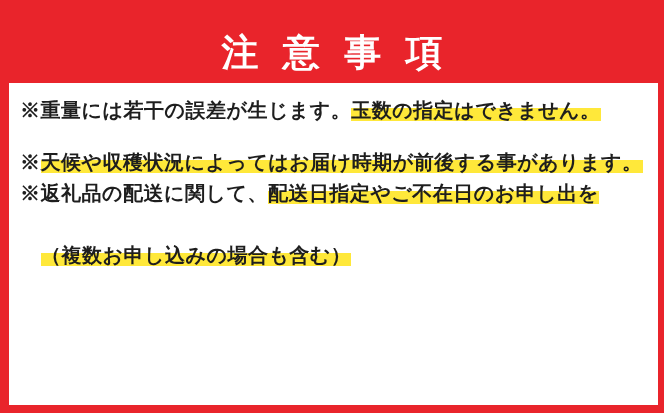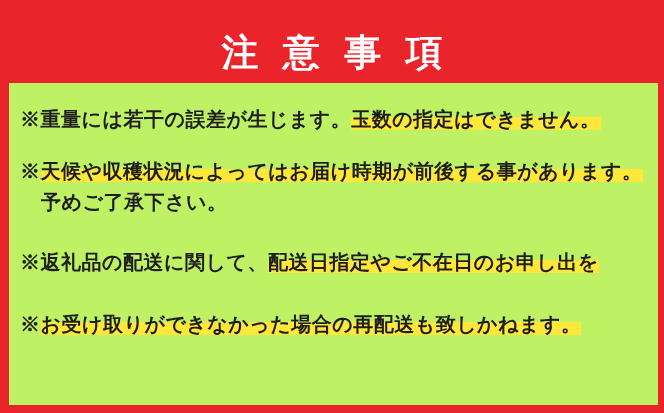--- a/index.html
+++ b/index.html
@@ -24,54 +24,53 @@
     letter-spacing: 7px;
     padding-left: 7px; 
     white-space: pre;
   }
   .content {
     position: absolute;
     left: 9px;
     right: 6px;
     top: 83px;
     bottom: 8px;
-    background: #bef264;
+    background: #ffffff;
     box-sizing: border-box;
-    padding: 21px 6px 0 11px;
+    padding: 12px 6px 0 11px;
     overflow: hidden;
   }
   .note {
     font-size: 20px;
     font-weight: bold;
     color: var(--ink, #1e1e1e);
     line-height: 31px;
     letter-spacing: 0.5px;
     padding-left: 21px;   
     text-indent: -21px;
   }
   .note:nth-child(1) { margin-bottom: 21px; }
-  .note:nth-child(2) { margin-bottom: 29px; }
+  .note:nth-child(2) { margin-bottom: 0; }
   .note:nth-child(3) { margin-bottom: 0;  }
   .note:nth-child(4) { margin-bottom: 11px; }
   .hl {
     background: linear-gradient(to bottom,
       transparent 42%,
       var(--yellow, #ffe83a) 42%,
       var(--yellow, #ffe83a) 98%,
       transparent 98%);
   }
 </style>
 </head>
 <body>
 
 <div class="poster">
   <div class="header">
     <div class="title">注 意 事 項</div>
   </div>
   <div class="content">
     <div id="notes">
         <div class="note"><span>※</span><span>重量には若干の誤差が生じます。</span><span class="hl">玉数の指定はできません。</span></div>
-        <div class="note"><span>※</span><span class="hl">天候や収穫状況によってはお届け時期が前後する事があります。</span><br><span>予めご了承下さい。</span></div>
-        <div class="note"><span>※</span><span>返礼品の配送に関して、</span><span class="hl">配送日指定やご不在日のお申し出を</span><br><br></div>
-        <div class="note"><span>※</span><span class="hl">お受け取りができなかった場合の再配送も致しかねます。</span></div>
+        <div class="note"><span>※</span><span class="hl">天候や収穫状況によってはお届け時期が前後する事があります。</span><br></div>
+        <div class="note"><span>※</span><span>返礼品の配送に関して、</span><span class="hl">配送日指定やご不在日のお申し出を</span><br><br><span class="hl">（複数お申し込みの場合も含む）</span></div>
       </div>
   </div>
 </div>
 
 </body></html>

